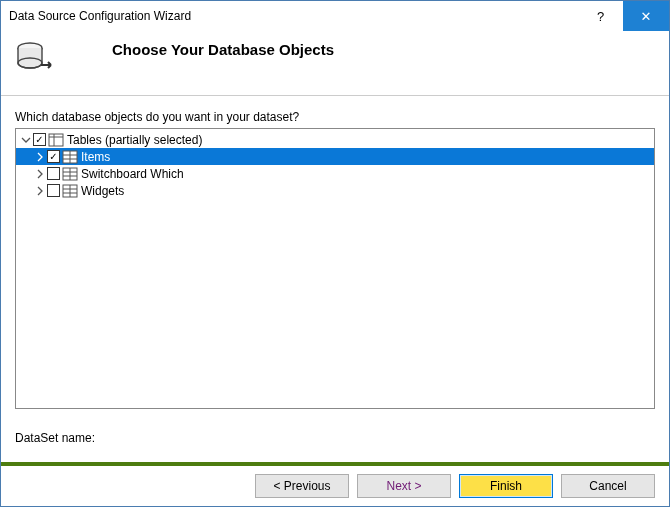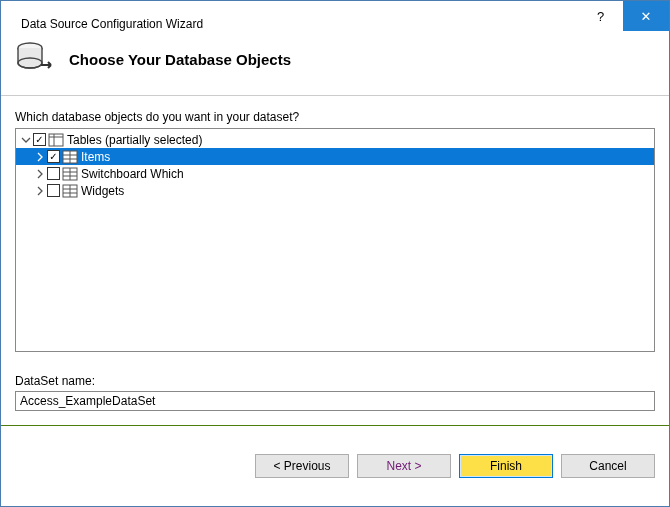--- a/index.html
+++ b/index.html
@@ -12,35 +12,35 @@
       border: 1px solid #4a7cb0;
       display: flex;
       flex-direction: column;
       overflow: hidden;
     }
     .titlebar {
       background: #fff;
       color: #000;
       height: 30px;
       display: flex;
-      align-items: flex-end;
-      padding-left: 20px;
+      align-items: center;
+      padding-left: 8px;
     }
     .titlebar-title { flex: 1; font-size: 12px; }
     .titlebar-btn {
       width: 45px; height: 30px;
       display: flex; align-items: center; justify-content: center;
       font-size: 13px; color: #000;
     }
     .titlebar-btn.close { background: #1e81d3; color: #fff; width: 46px; }
     .header {
       display: flex;
-      align-items: center;
       padding: 10px 20px 18px 14px;
       border-bottom: 1px solid #ccc;
+      gap: 43px;
     }
     .header-icon { width: 40px; height: 36px; margin-right: 14px; flex-shrink: 0; }
     .header-title { font-weight: bold; font-size: 15px; }
     .content {
       flex: 1;
       padding: 14px 14px 0 14px;
       display: flex;
       flex-direction: column;
     }
     .question { margin-bottom: 4px; font-size: 12px; }
@@ -83,22 +83,22 @@
     .dataset-label { margin-top: 22px; margin-bottom: 3px; }
     .dataset-input {
       width: 100%;
       border: 1px solid #888;
       padding: 2px 4px;
       font-family: inherit;
       font-size: 12px;
       height: 20px;
     }
     .footer {
-      border-top: 1px solid #4d7c0f;
-      padding: 28px 14px;
+      border-top: 4px solid #4d7c0f;
+      padding: 8px 14px;
       display: flex;
       justify-content: flex-end;
       gap: 8px;
       margin-top: 14px;
     }
     .btn {
       width: 94px; height: 24px;
       border: 1px solid #adadad;
       background: #e6e6e6;
       font-family: inherit; font-size: 12px;
@@ -207,21 +207,20 @@
             <line x1="1" y1="9" x2="15" y2="9" stroke="#555"></line>
             <line x1="8" y1="1" x2="8" y2="13" stroke="#555"></line>
           </svg>
       </span>
       <span>Widgets</span>
     </div>
 
   </div>
 
   <div class="dataset-label">DataSet name:</div>
-  <input class="dataset-input" type="text" value="Access_ExampleDataSet" style="">
 </div>
 
 <div class="footer">
   <button class="btn">&lt; Previous</button>
   <button class="btn disabled">Next &gt;</button>
   <button class="btn primary" style="position:relative;">Finish</button>
   <button class="btn">Cancel</button>
 </div>
 
 </body></html>

